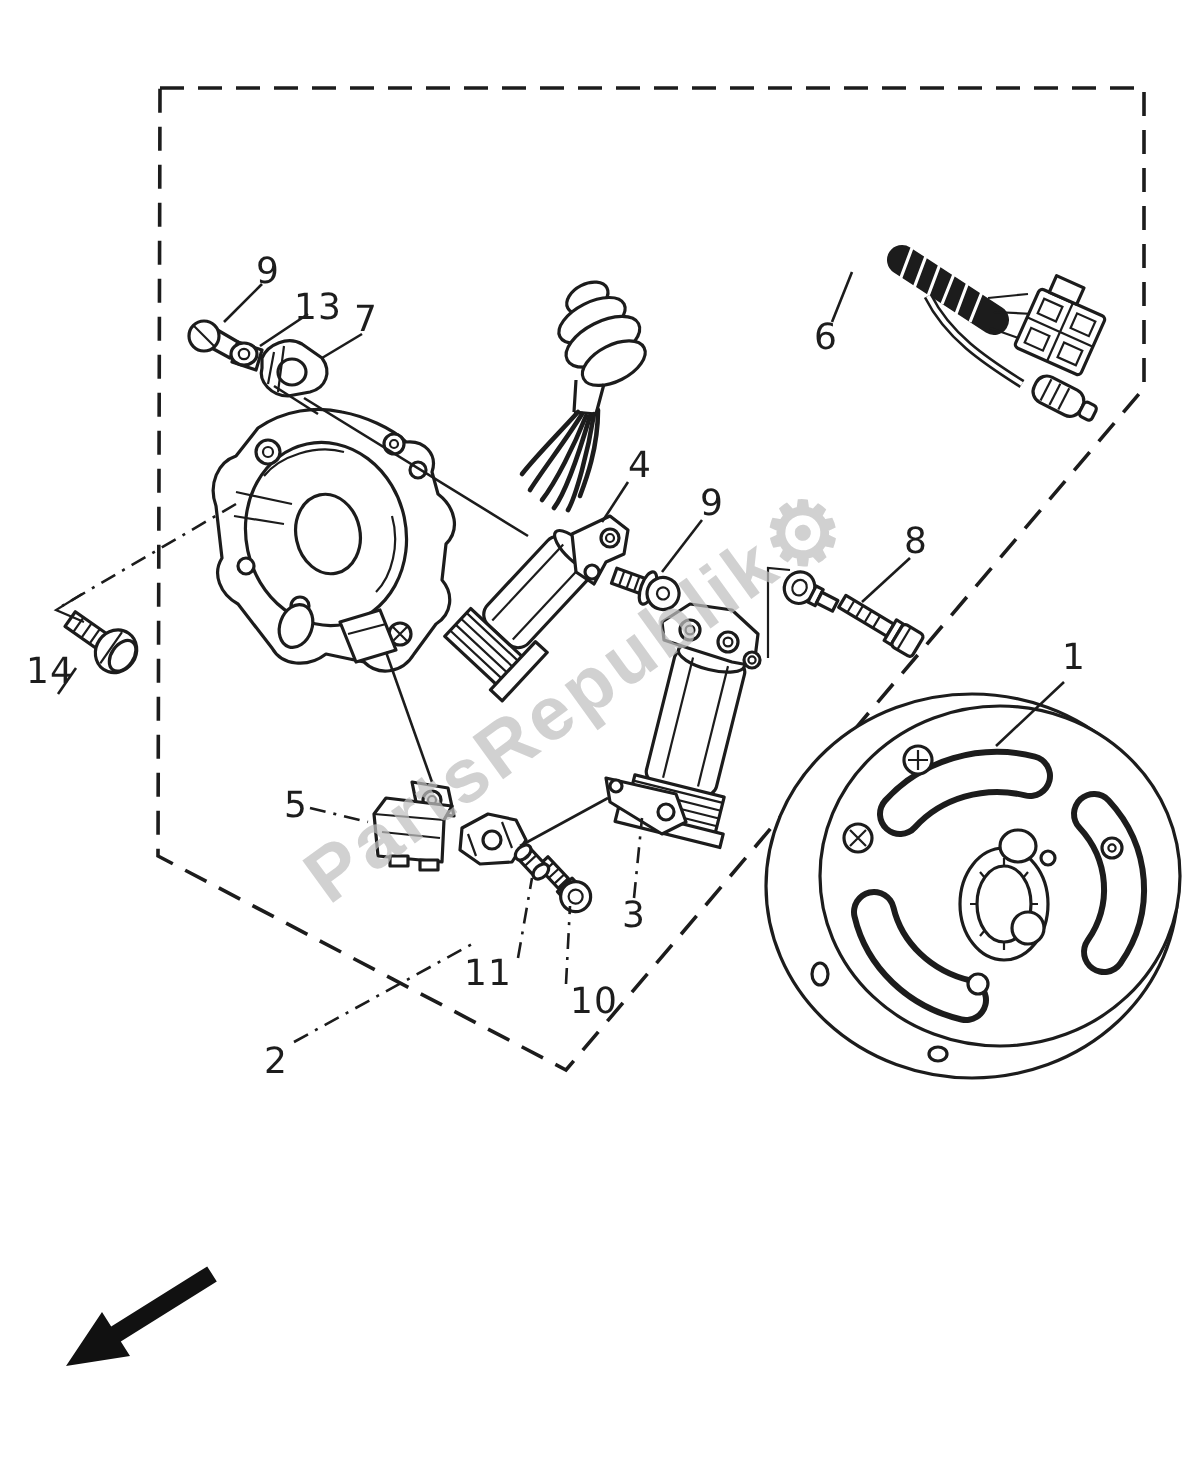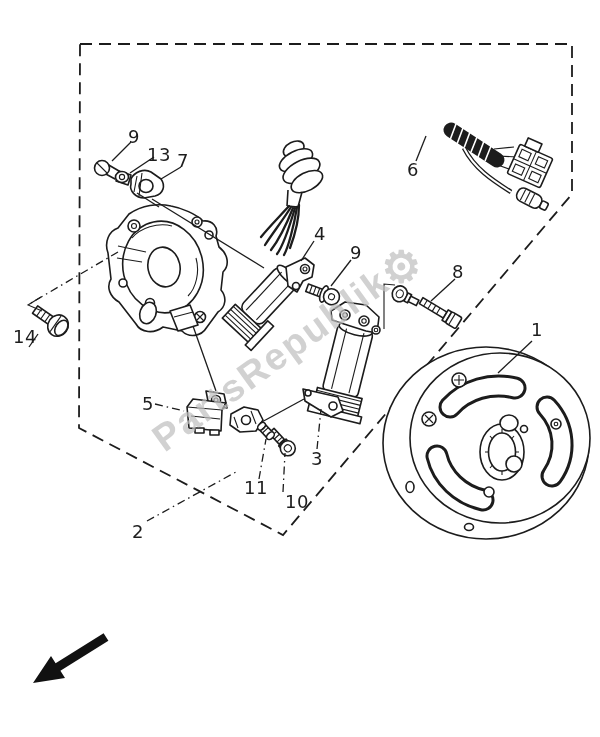--- a/index.html
+++ b/index.html
@@ -274,19 +274,19 @@
   <span class="part-label" style="left:537px;top:329px">1</span>
   <span class="part-label" style="left:138px;top:531px">2</span>
   <span class="part-label" style="left:317px;top:458px">3</span>
   <span class="part-label" style="left:320px;top:233px">4</span>
   <span class="part-label" style="left:148px;top:403px">5</span>
   <span class="part-label" style="left:413px;top:169px">6</span>
   <span class="part-label" style="left:183px;top:160px">7</span>
   <span class="part-label" style="left:458px;top:271px">8</span>
   <span class="part-label" style="left:356px;top:252px">9</span>
   <span class="part-label" style="left:297px;top:501px">10</span>
-  <span class="part-label" style="left:256px;top:487px">11</span>
+  <span class="part-label" style="left:244px;top:487px">11</span>
   <span class="part-label" style="left:134px;top:136px">9</span>
   <span class="part-label" style="left:159px;top:154px">13</span>
   <span class="part-label" style="left:25px;top:336px">14</span>
 
   <div class="watermark"><span>PartsRepublik</span><span class="gear">⚙</span></div>
 </div>
 
 </body></html>

